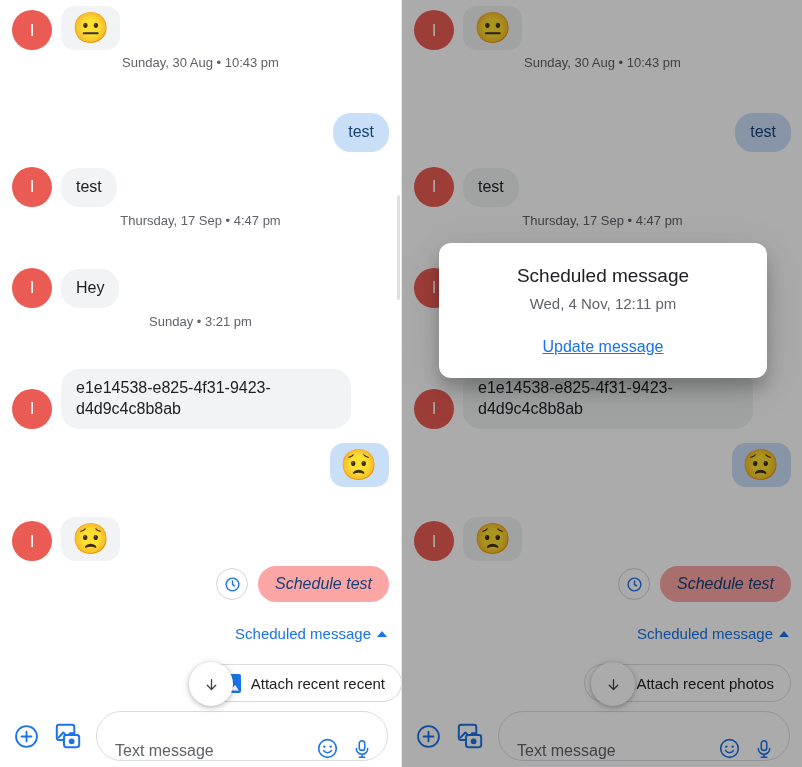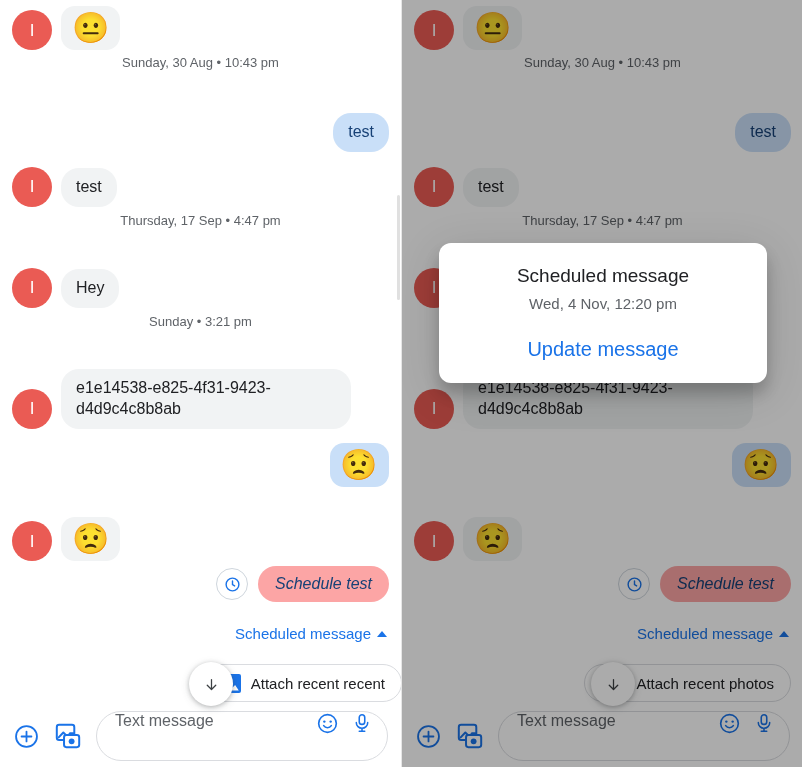--- a/index.html
+++ b/index.html
@@ -147,21 +147,21 @@
     gap: 14px;
     background: #ffffff;
   }
   .composer .icon-btn { flex: 0 0 auto; display: flex; align-items: center; justify-content: center; }
   .input-pill {
     flex: 1 1 auto;
     height: 50px;
     border: 1px solid #dadce0;
     border-radius: 25px;
     background: #ffffff;
-    display: flex; align-items: flex-start;
+    display: flex; align-items: flex-end;
     padding: 0 14px 0 18px;
     gap: 12px;
   }
   .input-pill .ph {
     flex: 1 1 auto;
     font-size: 16px;
     color: #5f6368;
   }
 
   
@@ -177,22 +177,23 @@
     background: #ffffff;
     border-radius: 12px;
     box-shadow: 0 11px 15px rgba(0,0,0,.20), 0 9px 46px rgba(0,0,0,.12);
     z-index: 11;
     padding: 22px 0 22px 0;
     text-align: center;
   }
   .dlg-title { font-size: 19px; color: #202124; font-weight: 400; }
   .dlg-sub   { font-size: 15px; color: #5f6368; margin-top: 8px; }
   .dlg-action {
-    font-size: 20px; color: #1a73e8; font-weight: 500;
+    font-size: 16px; color: #1a73e8; font-weight: 500;
     padding: 14px 0 0 0;
+    text-decoration: underline;
   }
   .dlg-action:first-of-type { padding-top: 26px; }
 
   
   .sb {
     position: absolute; right: 1px; top: 195px;
     width: 3px; height: 105px;
     background: #e0e0e0; border-radius: 2px;
     z-index: 4;
   }
@@ -436,18 +437,18 @@
             <path d="M5.8 11.6a6.2 6.2 0 0012.4 0M12 17.8V21M9 21h6" stroke-linecap="round"></path>
           </svg>
         </span>
       </div>
     </div>
 
     <div class="scrim"></div>
 
     <div class="dialog">
       <div class="dlg-title">Scheduled message</div>
-      <div class="dlg-sub">Wed, 4 Nov, 12:20 pm</div>
+      <div class="dlg-sub">Wed, 4 Nov, 12:11 pm</div>
       <div class="dlg-action" style="padding-top:26px;">Update message</div>
     </div>
   </div>
 
 </div>
 
 </body></html>

